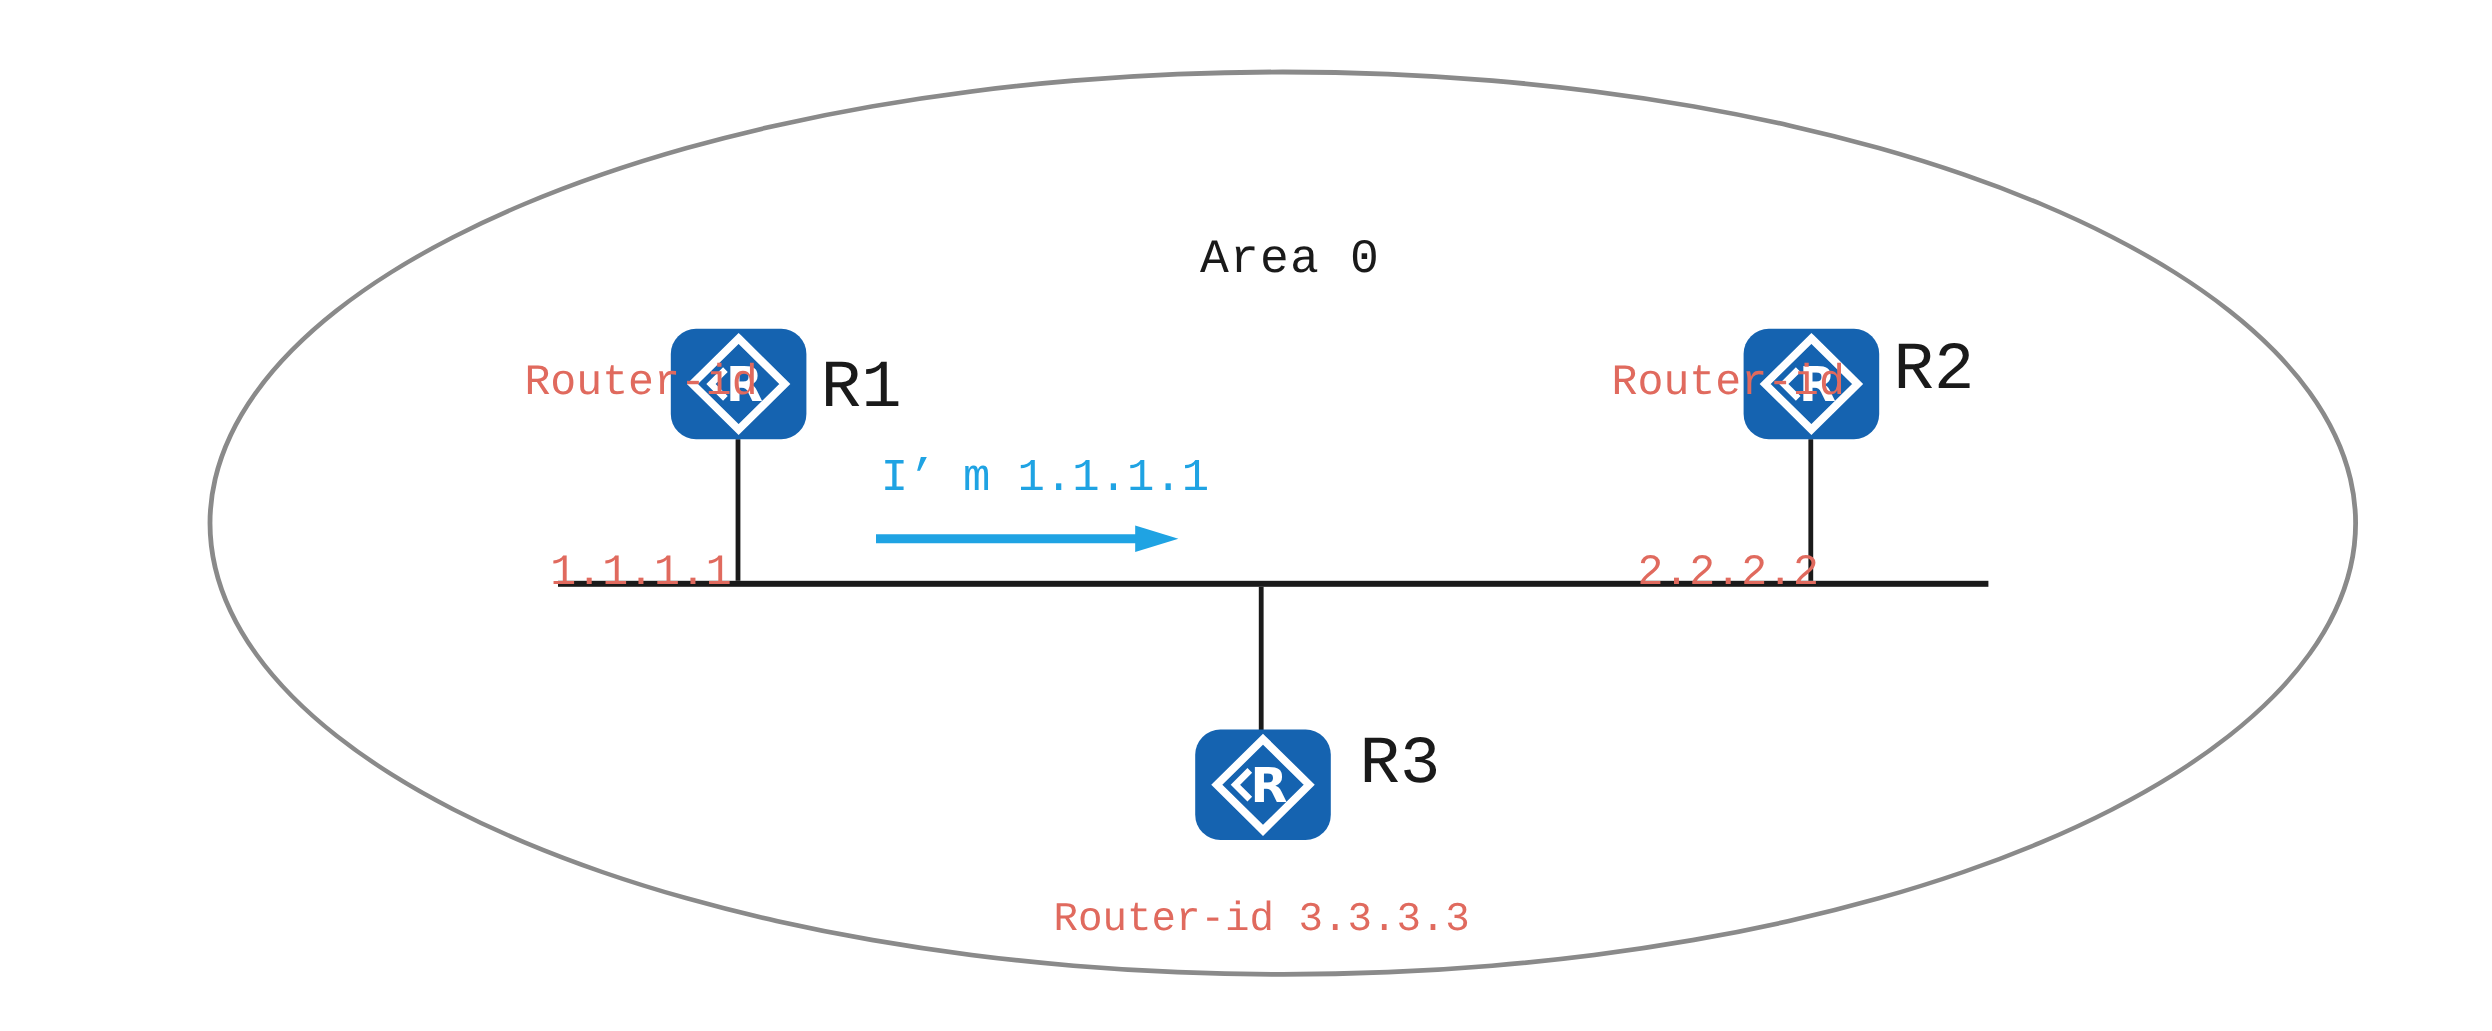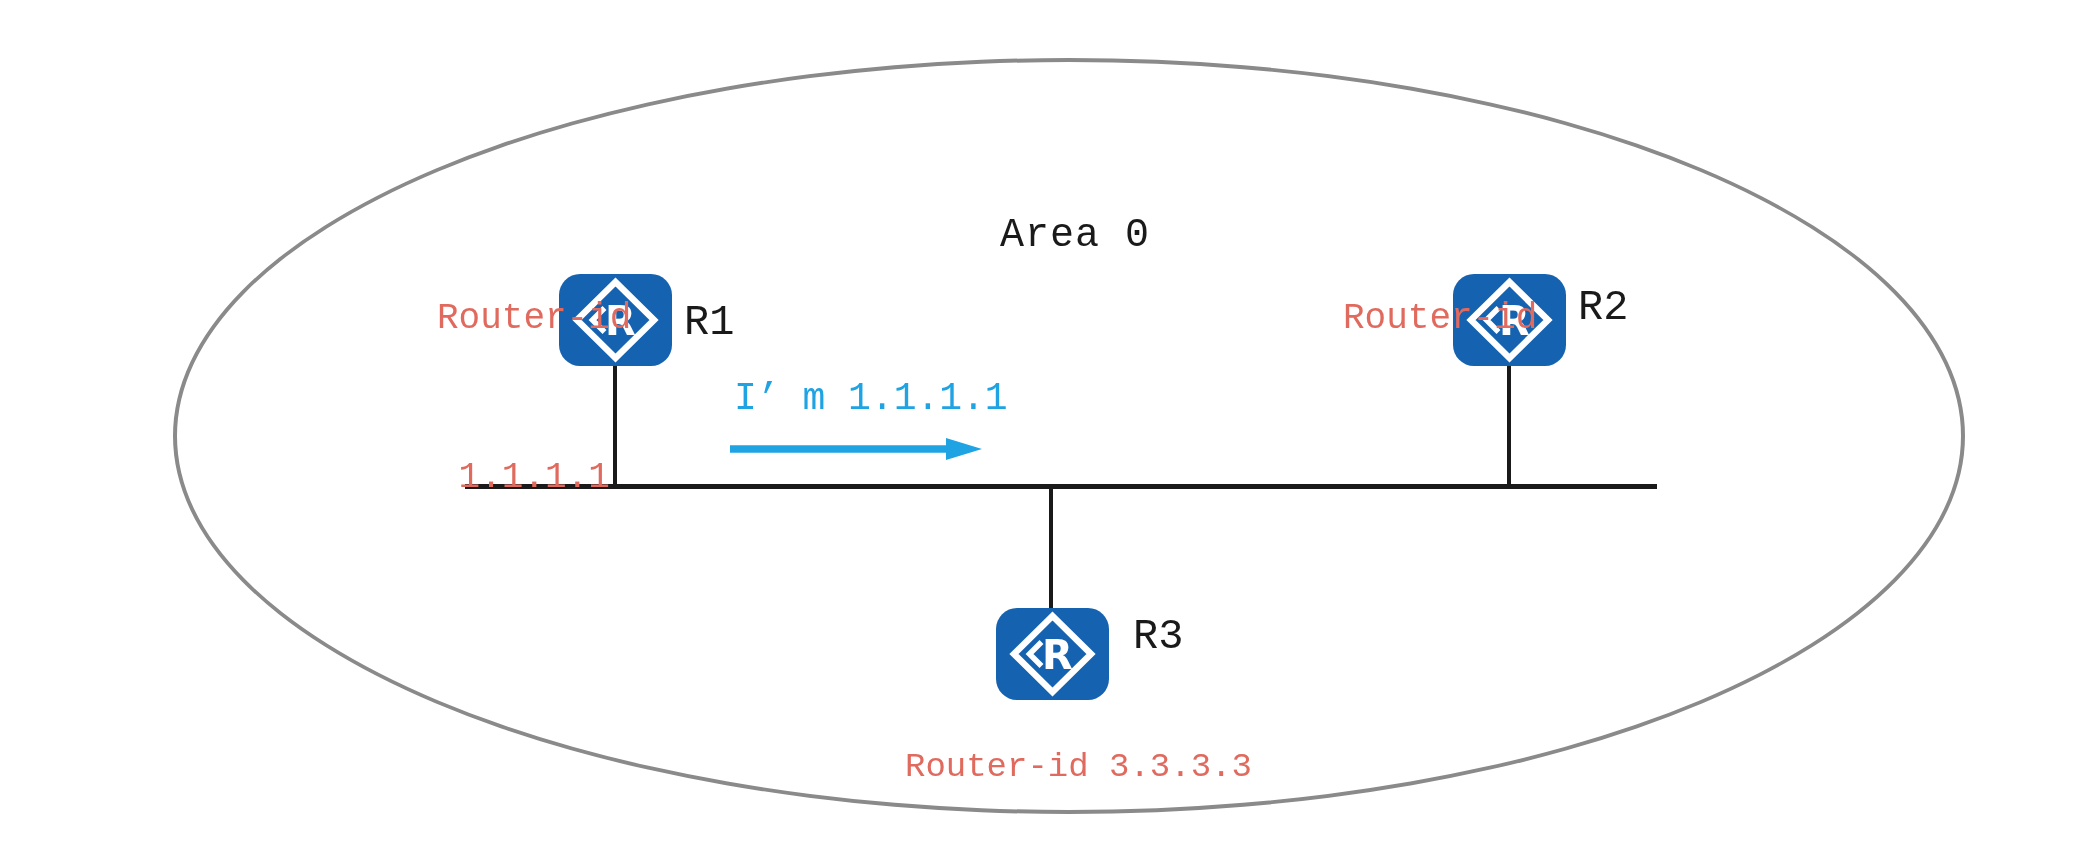--- a/index.html
+++ b/index.html
@@ -22,40 +22,40 @@
     position:absolute;left:173px;top:58px;
     width:1792px;height:756px;
     box-sizing:border-box;
     border:4px solid var(--gray);
     border-radius:50%;
     background:transparent;
   }
   .area-label{
     position:absolute;left:1000px;top:196px;
     font-size:40px;line-height:44px;color:var(--black);
-    letter-spacing:1px;white-space:pre;margin-top:18px;
+    letter-spacing:1px;white-space:pre;
   }
   .bus{
     position:absolute;left:465px;top:484px;
     width:1192px;height:5px;background:var(--black);
   }
   .conn{position:absolute;width:4px;background:var(--black);}
   .conn-r1{left:613px;top:366px;height:118px;}
   .conn-r2{left:1507px;top:366px;height:118px;}
   .conn-r3{left:1049px;top:489px;height:122px;}
   .router-icon{position:absolute;width:115px;height:94px;z-index:2;}
   .router-icon .dia{fill:none;stroke:#ffffff;stroke-width:6.5;}
   .router-icon .chev{fill:none;stroke:#ffffff;stroke-width:5.5;}
   .router-icon .rletter{
     font-family:"DejaVu Sans","Liberation Sans",sans-serif;
     font-weight:bold;font-size:40px;fill:#ffffff;
     text-anchor:middle;dominant-baseline:central;
   }
   .rname{
-    position:absolute;font-size:42px;line-height:46px;
+    position:absolute;font-size:56px;line-height:46px;
     color:var(--black);z-index:3;white-space:pre;
   }
   .rid{
     position:absolute;color:var(--red);
     font-size:36px;line-height:53px;z-index:3;white-space:pre;text-align:center;
   }
   .rid-r3{font-size:34px;line-height:40px;}
   .msg{
     position:absolute;left:734px;top:378px;
     font-size:38px;line-height:42px;color:var(--cyan);
@@ -76,22 +76,23 @@
   <div class="conn conn-r1"></div>
   <div class="conn conn-r2"></div>
   <div class="conn conn-r3"></div>
 
   <div class="rid" style="left:437px;top:186px;">
     <div>Router-id</div>
     <div>1.1.1.1</div>
   </div>
   <div class="rid" style="left:1343px;top:186px;">
     <div>Router-id</div>
+    <div>2.2.2.2</div>
   </div>
-  <div class="rid rid-r3" style="left:878px;top:747px;margin-left:27px;">Router-id 3.3.3.3</div>
+  <div class="rid rid-r3" style="left:878px;top:747px;">Router-id 3.3.3.3</div>
 
   <div class="msg">I’ m 1.1.1.1</div>
   <svg class="arrow" viewBox="0 0 256 24" aria-hidden="true">
     <line x1="2" y1="12" x2="222" y2="12" stroke="#1fa3e3" stroke-width="7.5"></line>
     <polygon points="218,1 254,12 218,23" fill="#1fa3e3"></polygon>
   </svg>
 
   <svg class="router-icon" style="left:558px;top:273px;" viewBox="0 0 115 94">
     <rect x="1" y="1" width="113" height="92" rx="21" fill="#1563b0"></rect>
     <path class="dia" d="M57.5 9 L96 47 L57.5 85 L19 47 Z"></path>

